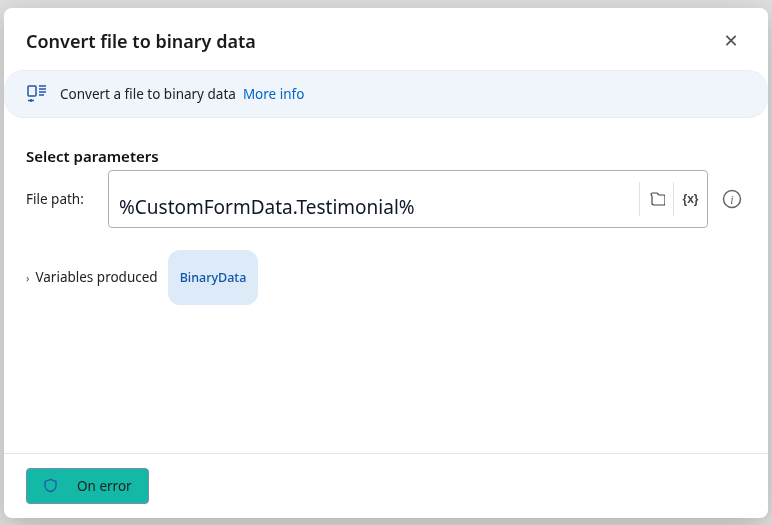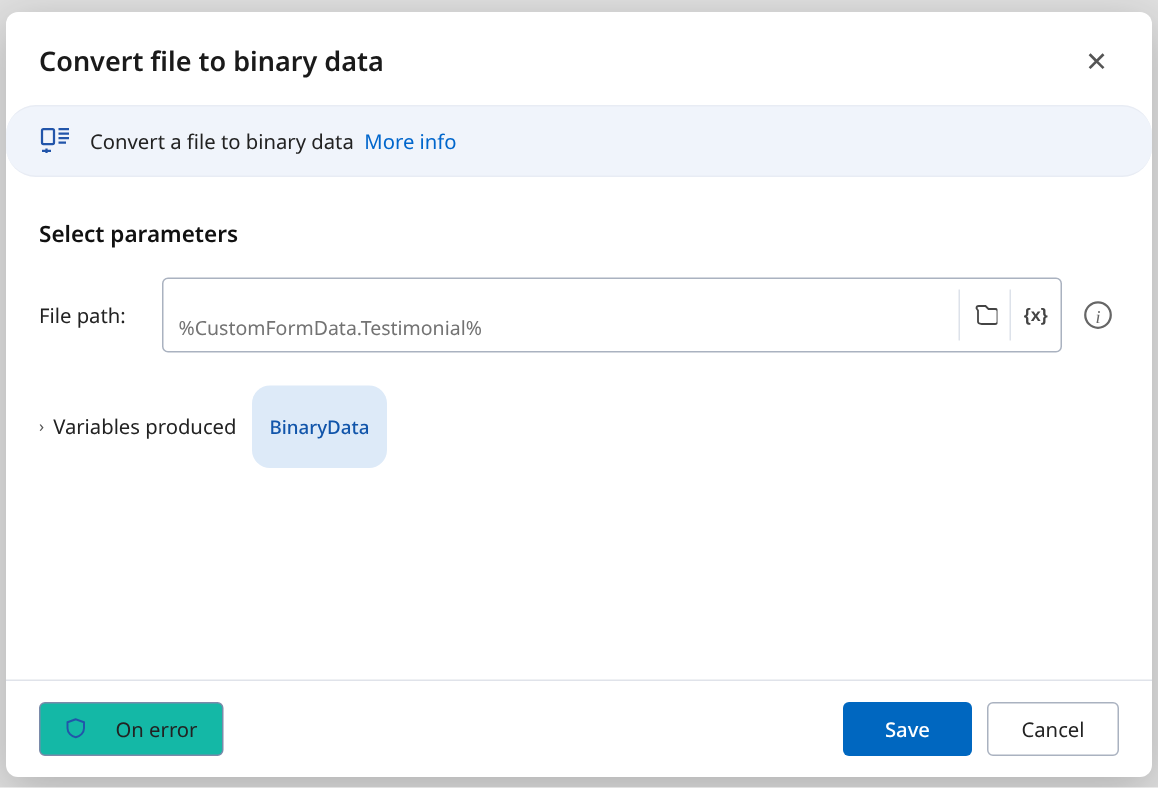--- a/index.html
+++ b/index.html
@@ -77,21 +77,21 @@
     
     .dialog-body {
       padding: 28px 22px 20px 22px;
       flex: 1;
     }
 
     .section-title {
       font-size: 15px;
       font-weight: 600;
       color: #111;
-      margin-bottom: 19px;
+      margin-bottom: 4px;
     }
 
     
     .field-row {
       display: flex;
       align-items: center;
       gap: 10px;
       margin-bottom: 22px;
     }
     .field-label {
@@ -106,23 +106,23 @@
       flex: 1;
       border: 1.5px solid #aab2c0;
       border-radius: 4px;
       background: #fff;
       overflow: hidden;
     }
     .field-input {
       flex: 1;
       border: none;
       outline: none;
-      font-size: 13px;
+      font-size: 19px;
       padding: 7px 10px;
-      color: #737373;
+      color: #0f172a;
       font-family: 'Segoe UI', system-ui, sans-serif;
       background: transparent;
       margin-top: 16px;
     }
     .input-btn {
       width: 34px;
       height: 34px;
       border: none;
       border-left: 1px solid #dde2ea;
       background: transparent;
@@ -302,19 +302,15 @@
     </div>
   </div>
 
   <div class="dialog-footer">
     <button class="btn-onerror">
       <svg width="15" height="15" viewBox="0 0 15 15" fill="none" xmlns="http://www.w3.org/2000/svg">
         <path d="M7.5 1.5L2 3.5v4c0 3 2.5 5.5 5.5 6 3-0.5 5.5-3 5.5-6v-4L7.5 1.5z" stroke="#2255aa" stroke-width="1.3" fill="none"></path>
       </svg>
       <span>On error</span>
     </button>
-    <div class="footer-right">
-      <button class="btn-save">Save</button>
-      <button class="btn-cancel">Cancel</button>
-    </div>
   </div>
 
 </div>
 
 </body></html>

